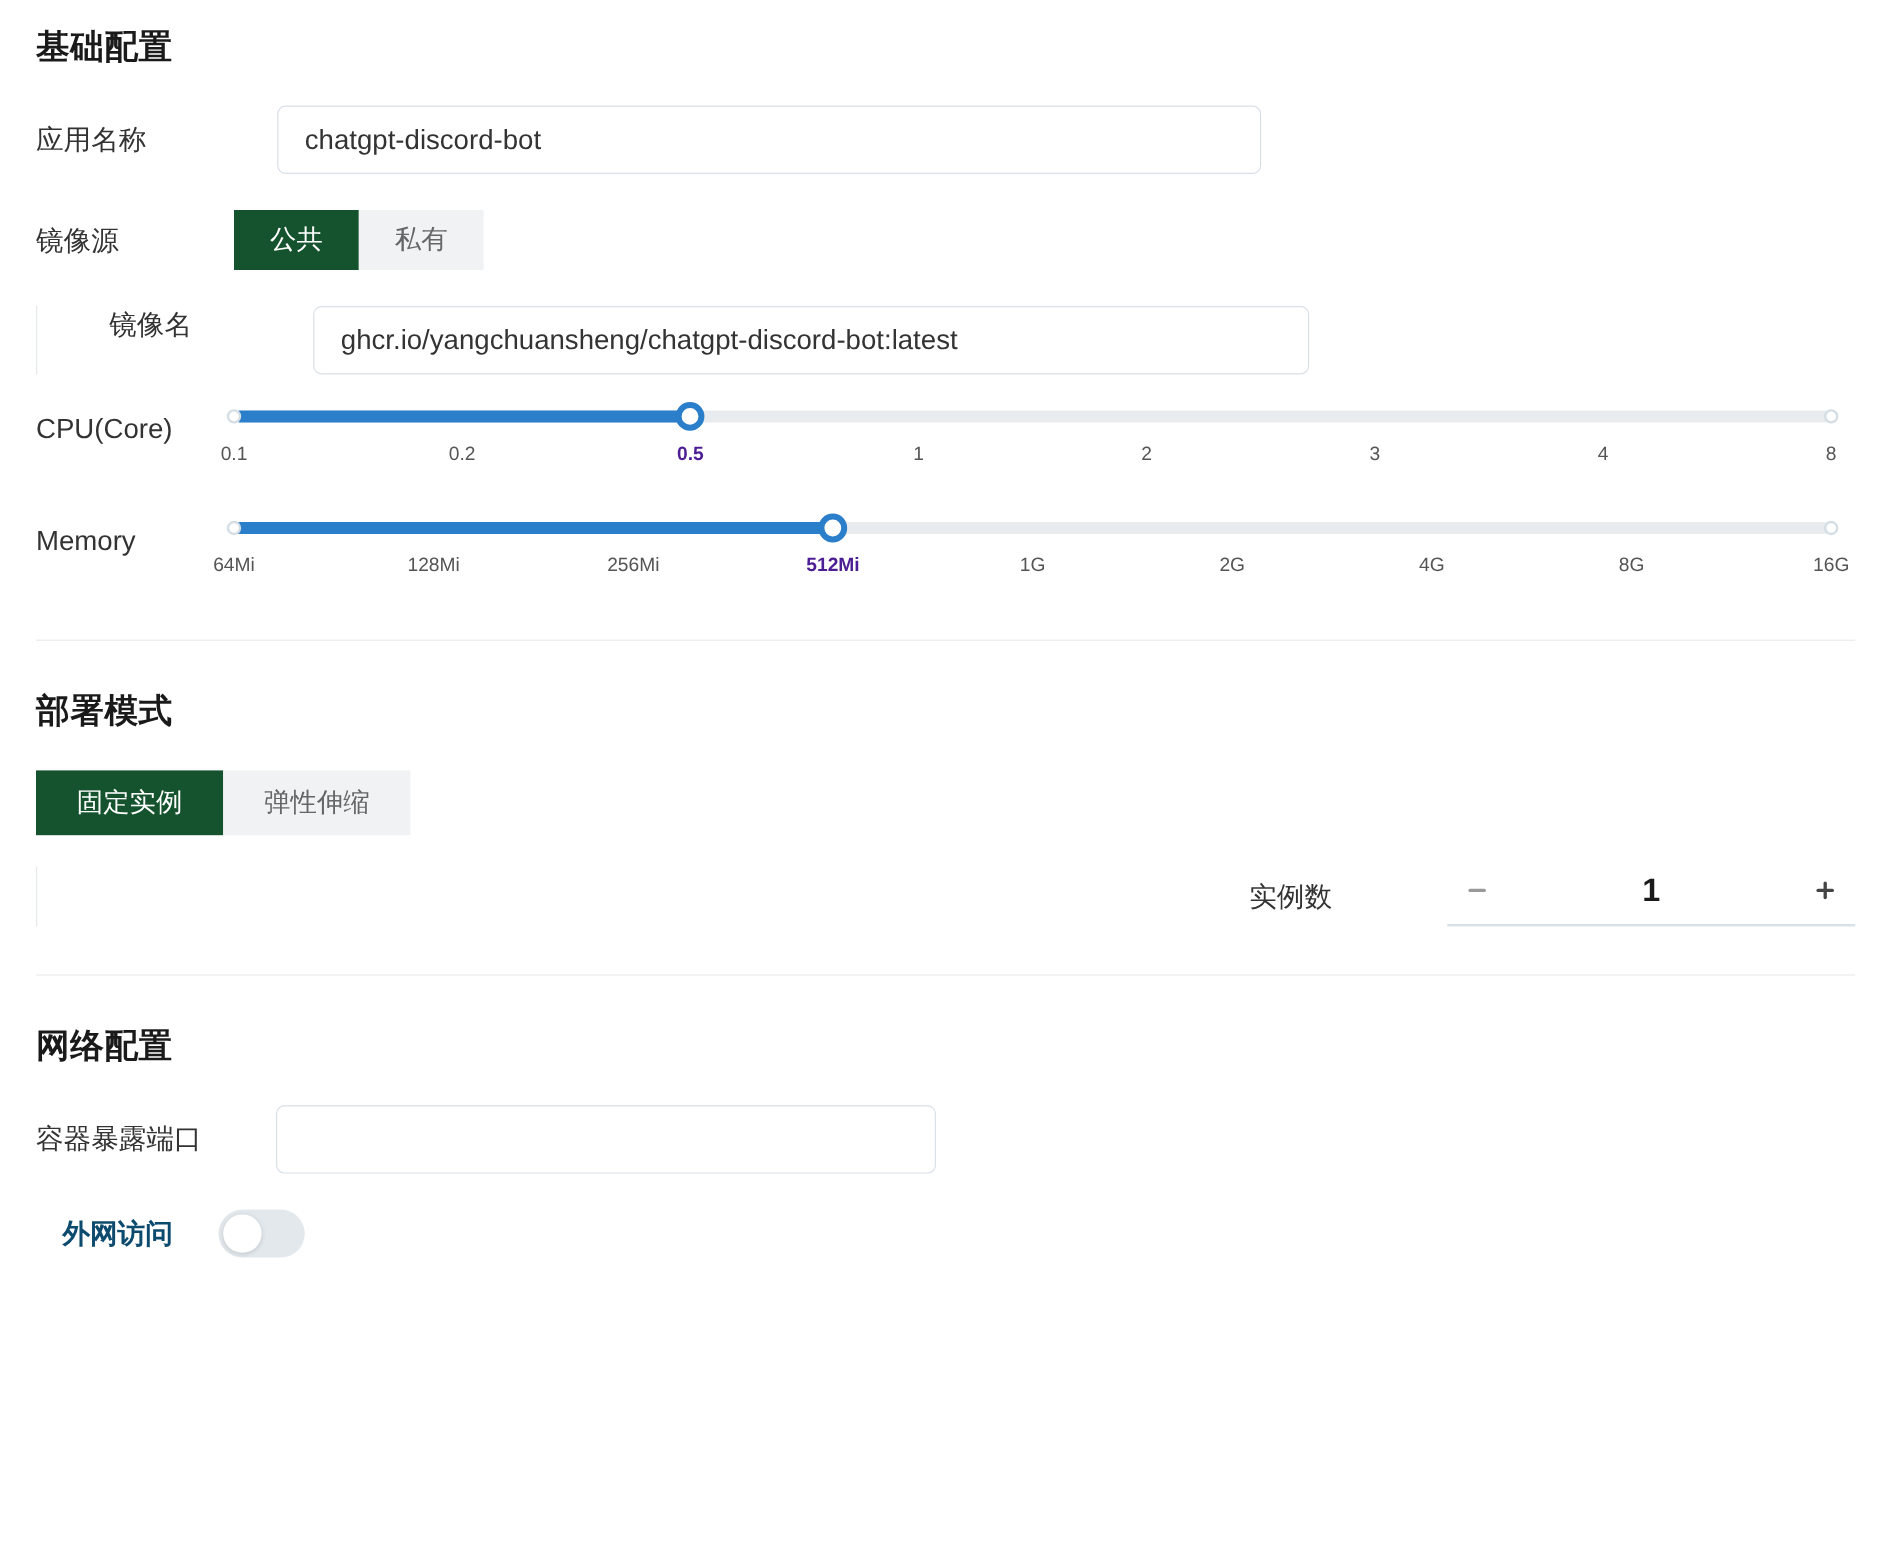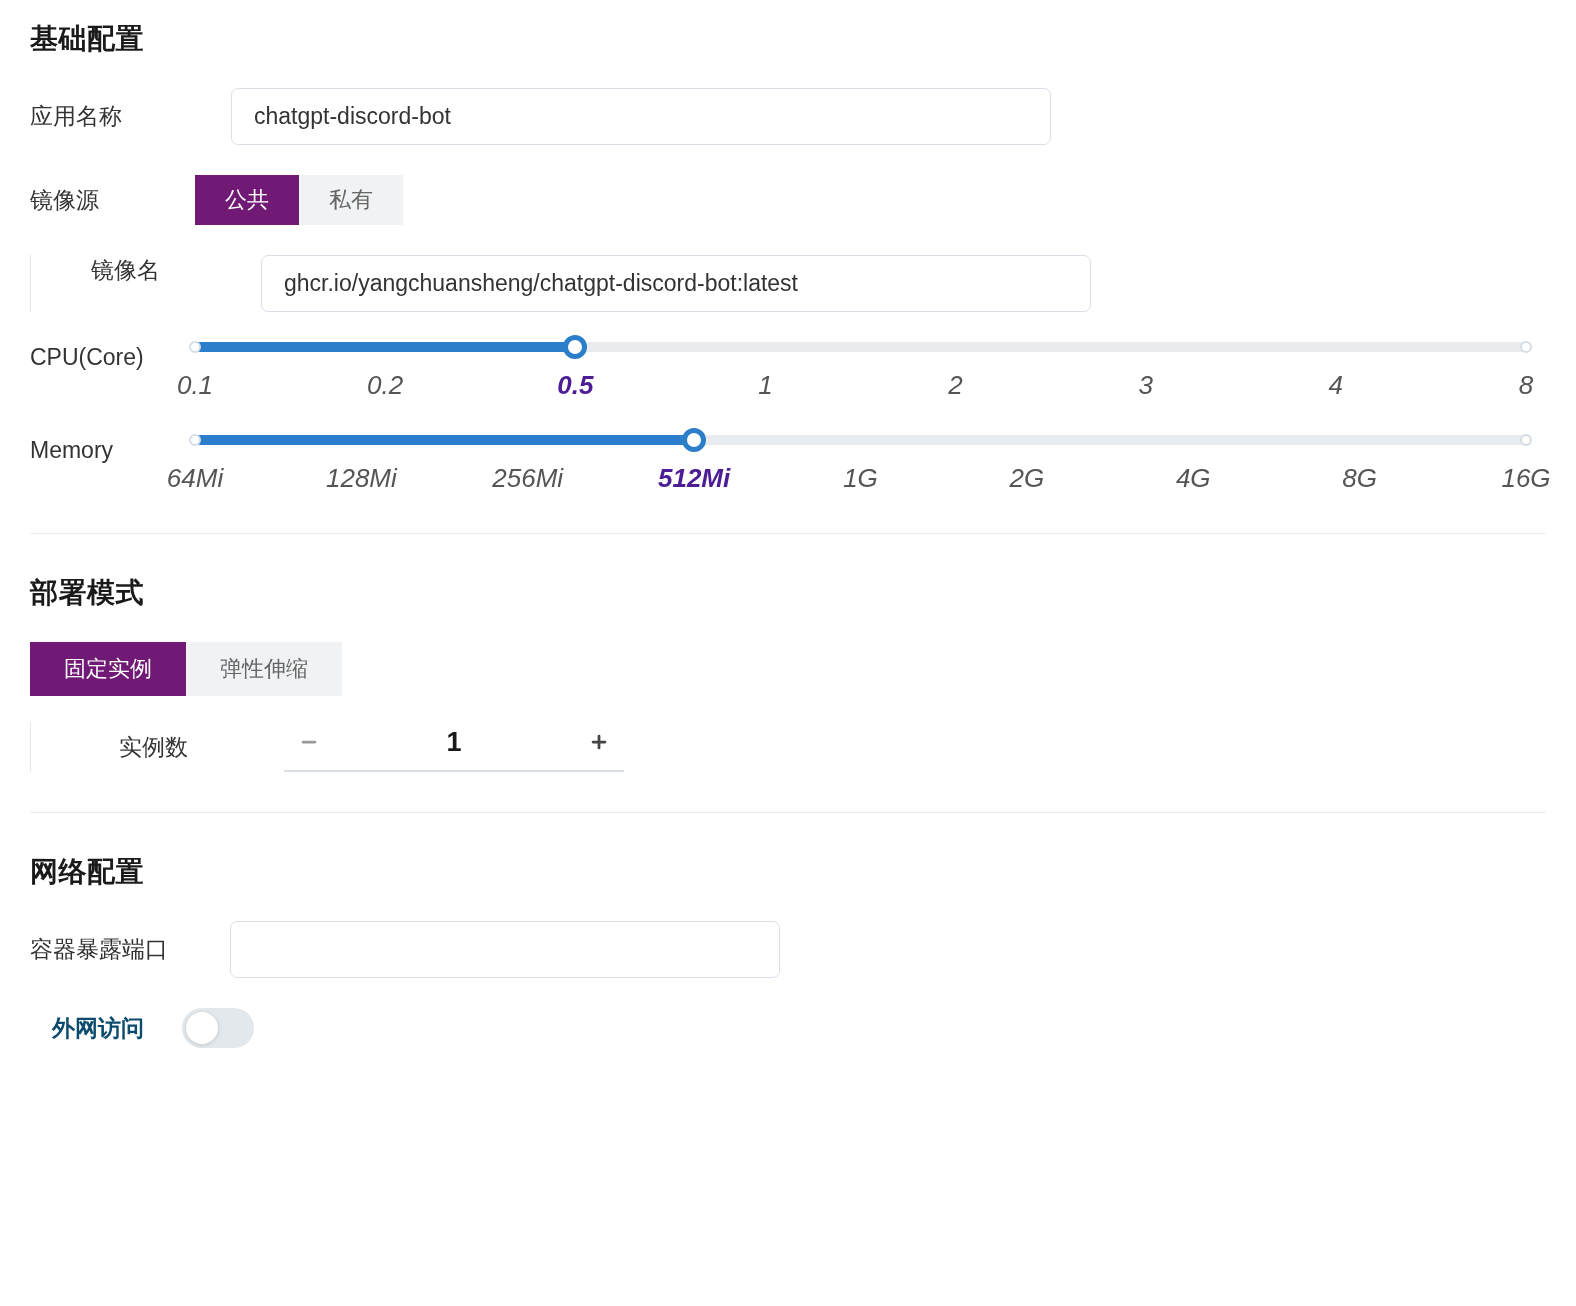--- a/index.html
+++ b/index.html
@@ -43,21 +43,21 @@
     .tab-button {
       font-size: 22px;
       padding: 10px 30px;
       border: none;
       cursor: pointer;
       background: #f0f2f4;
       color: #666;
       font-family: inherit;
     }
     .tab-button.active {
-      background: #701a75;
+      background: #14532d;
       color: #fff;
     }
     .indent-row {
       display: flex;
       align-items: flex-start;
       margin-bottom: 30px;
       padding-left: 60px;
       border-left: 1.5px solid #e5e8eb;
       margin-left: 0;
     }
@@ -119,41 +119,41 @@
       transform: translate(-50%, -50%);
       cursor: grab;
       z-index: 2;
     }
     .slider-labels {
       display: flex;
       justify-content: space-between;
       position: relative;
     }
     .slider-tick {
-      font-size: 26px;
+      font-size: 16px;
       color: #555;
       position: absolute;
       transform: translateX(-50%);
-      font-style: italic;
     }
     .slider-tick.active {
       color: #4c1d95;
       font-weight: 700;
     }
     .divider {
       border: none;
       border-top: 1.5px solid #e8ecef;
       margin: 40px 0 40px 0;
     }
     .stepper-row {
       display: flex;
       align-items: center;
       margin-bottom: 30px;
       padding-left: 88px;
       border-left: 1.5px solid #e5e8eb;
+      justify-content: flex-end;
     }
     .stepper-label {
       font-size: 23px;
       color: #333;
       width: 165px;
       flex-shrink: 0;
     }
     .stepper {
       display: flex;
       align-items: center;

